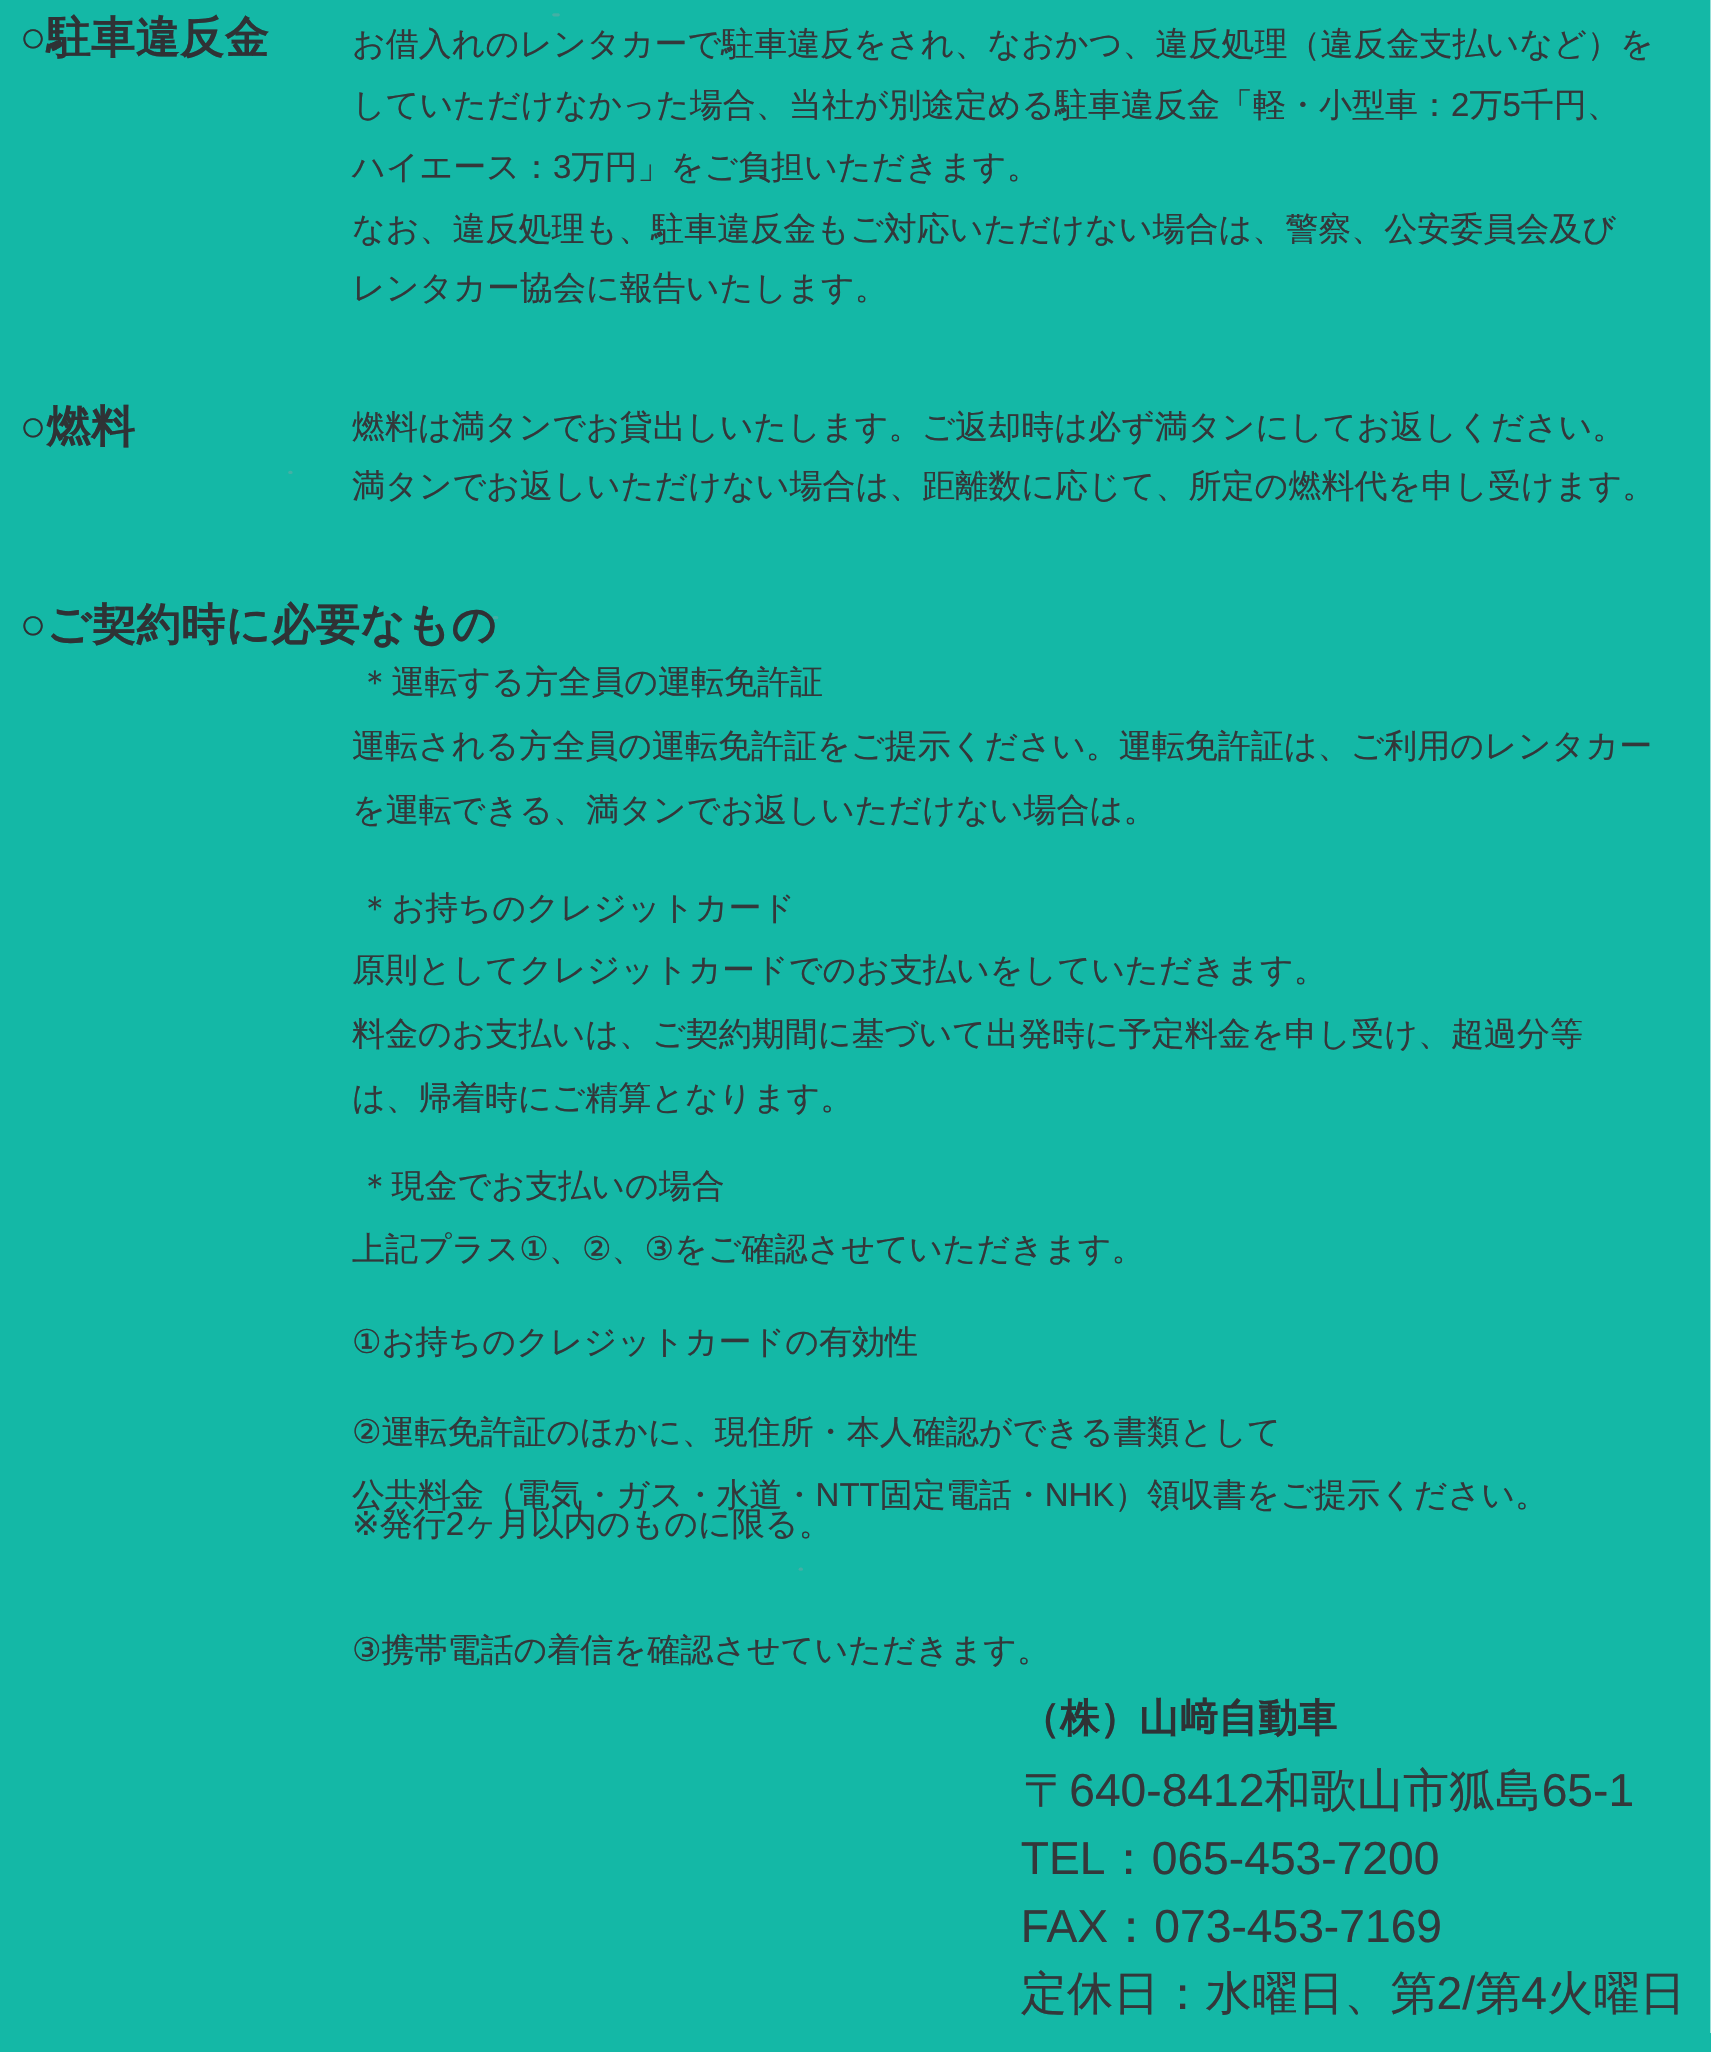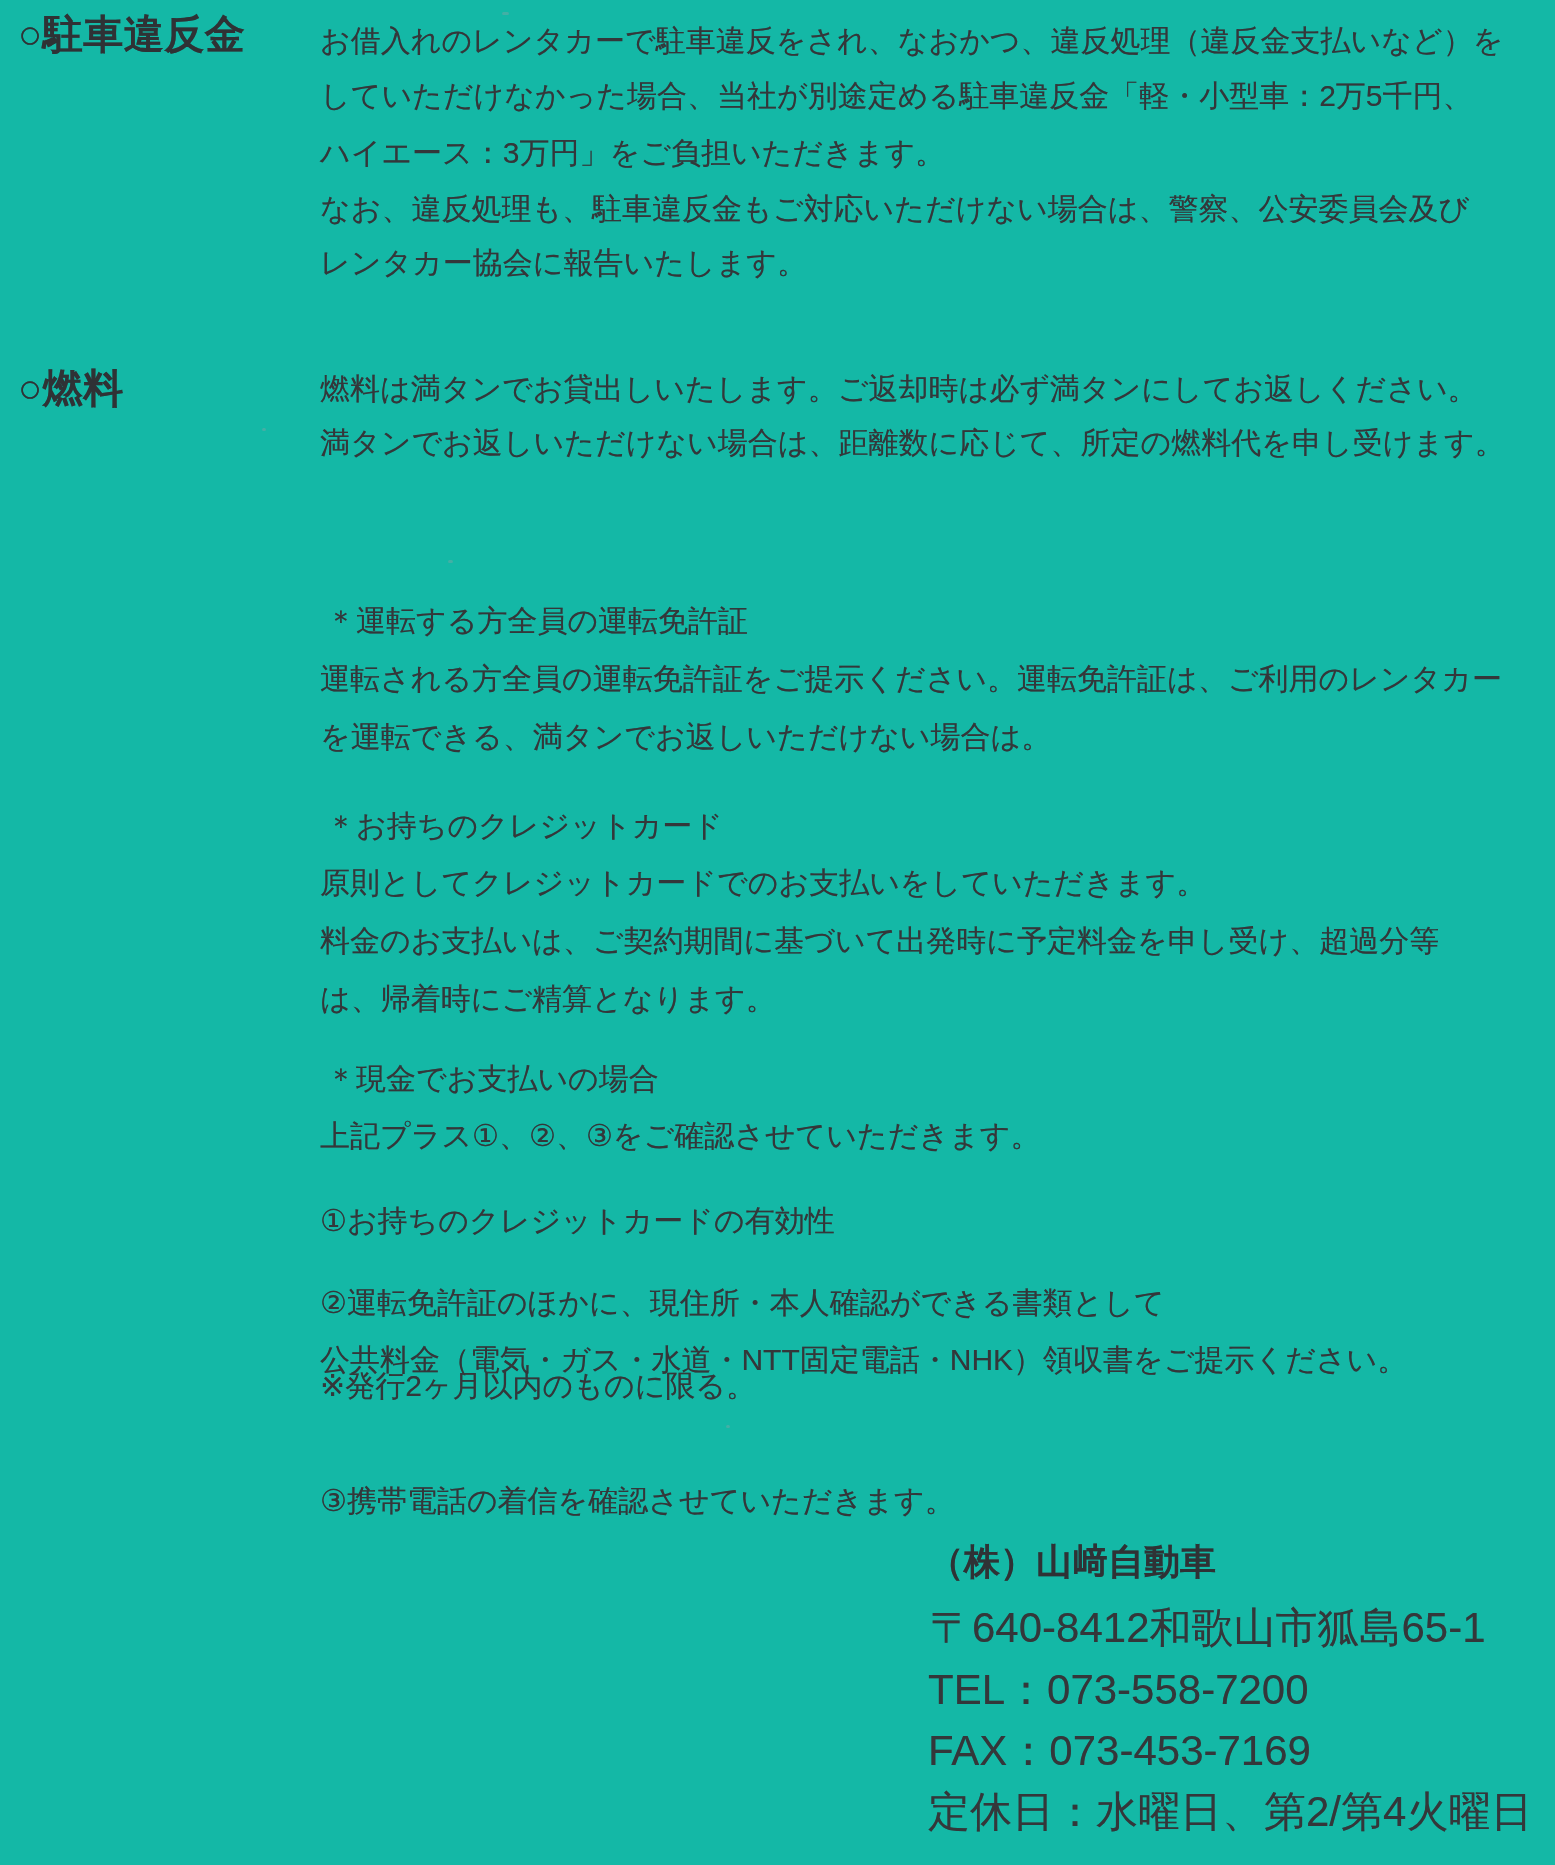--- a/index.html
+++ b/index.html
@@ -70,20 +70,21 @@
   <div class="line" style="left:320px; top:24px;">お借入れのレンタカーで駐車違反をされ、なおかつ、違反処理（違反金支払いなど）を</div>
   <div class="line" style="left:320px; top:79px;">していただけなかった場合、当社が別途定める駐車違反金「軽・小型車：2万5千円、</div>
   <div class="line" style="left:320px; top:136px;">ハイエース：3万円」をご負担いただきます。</div>
   <div class="line" style="left:320px; top:192px;">なお、違反処理も、駐車違反金もご対応いただけない場合は、警察、公安委員会及び</div>
   <div class="line" style="left:320px; top:246px;">レンタカー協会に報告いたします。</div>
 
   <div class="heading" style="left:18px; top:366px;">○燃料</div>
   <div class="line" style="left:320px; top:372px;">燃料は満タンでお貸出しいたします。ご返却時は必ず満タンにしてお返しください。</div>
   <div class="line" style="left:320px; top:426px;">満タンでお返しいただけない場合は、距離数に応じて、所定の燃料代を申し受けます。</div>
 
+  <div class="heading" style="left:18px; top:546px;">○ご契約時に必要なもの</div>
 
   <div class="line" style="left:320px; top:662px;">運転される方全員の運転免許証をご提示ください。運転免許証は、ご利用のレンタカー</div>
   <div class="line" style="left:326px; top:604px;">＊運転する方全員の運転免許証</div>
   <div class="line" style="left:320px; top:720px;">を運転できる、満タンでお返しいただけない場合は。</div>
 
   <div class="line" style="left:326px; top:809px;">＊お持ちのクレジットカード</div>
   <div class="line" style="left:320px; top:866px;">原則としてクレジットカードでのお支払いをしていただきます。</div>
   <div class="line" style="left:320px; top:924px;">料金のお支払いは、ご契約期間に基づいて出発時に予定料金を申し受け、超過分等</div>
   <div class="line" style="left:320px; top:982px;">は、帰着時にご精算となります。</div>
 
@@ -93,21 +94,21 @@
   <div class="line" style="left:320px; top:1204px;">①お持ちのクレジットカードの有効性</div>
 
   <div class="line" style="left:320px; top:1286px;">②運転免許証のほかに、現住所・本人確認ができる書類として</div>
   <div class="line" style="left:320px; top:1343px;">公共料金（電気・ガス・水道・NTT固定電話・NHK）領収書をご提示ください。</div>
   <div class="line" style="left:320px; top:1349px;margin-top:20px;">※発行2ヶ月以内のものに限る。</div>
 
   <div class="line" style="left:320px; top:1484px;">③携帯電話の着信を確認させていただきます。</div>
 
   <div class="company-name" style="left:928px; top:1541px;">（株）山﨑自動車</div>
   <div class="company-line" style="left:930px; top:1604px;">〒640-8412和歌山市狐島65-1</div>
-  <div class="company-line" style="left:928px; top:1666px;">TEL：073-558-7200</div>
+  <div class="company-line" style="left:928px; top:1666px;">TEL：065-453-7200</div>
   <div class="company-line" style="left:928px; top:1727px;">FAX：073-453-7169</div>
   <div class="company-line" style="left:928px; top:1788px;">定休日：水曜日、第2/第4火曜日</div>
 
   <div class="speck" style="left:502px; top:12px; width:7px; height:3px;"></div>
   <div class="speck" style="left:262px; top:428px; width:4px; height:3px;"></div>
   <div class="speck" style="left:448px; top:560px; width:5px; height:3px;"></div>
   <div class="speck" style="left:726px; top:1425px; width:4px; height:3px;"></div>
 
 </div>
 

